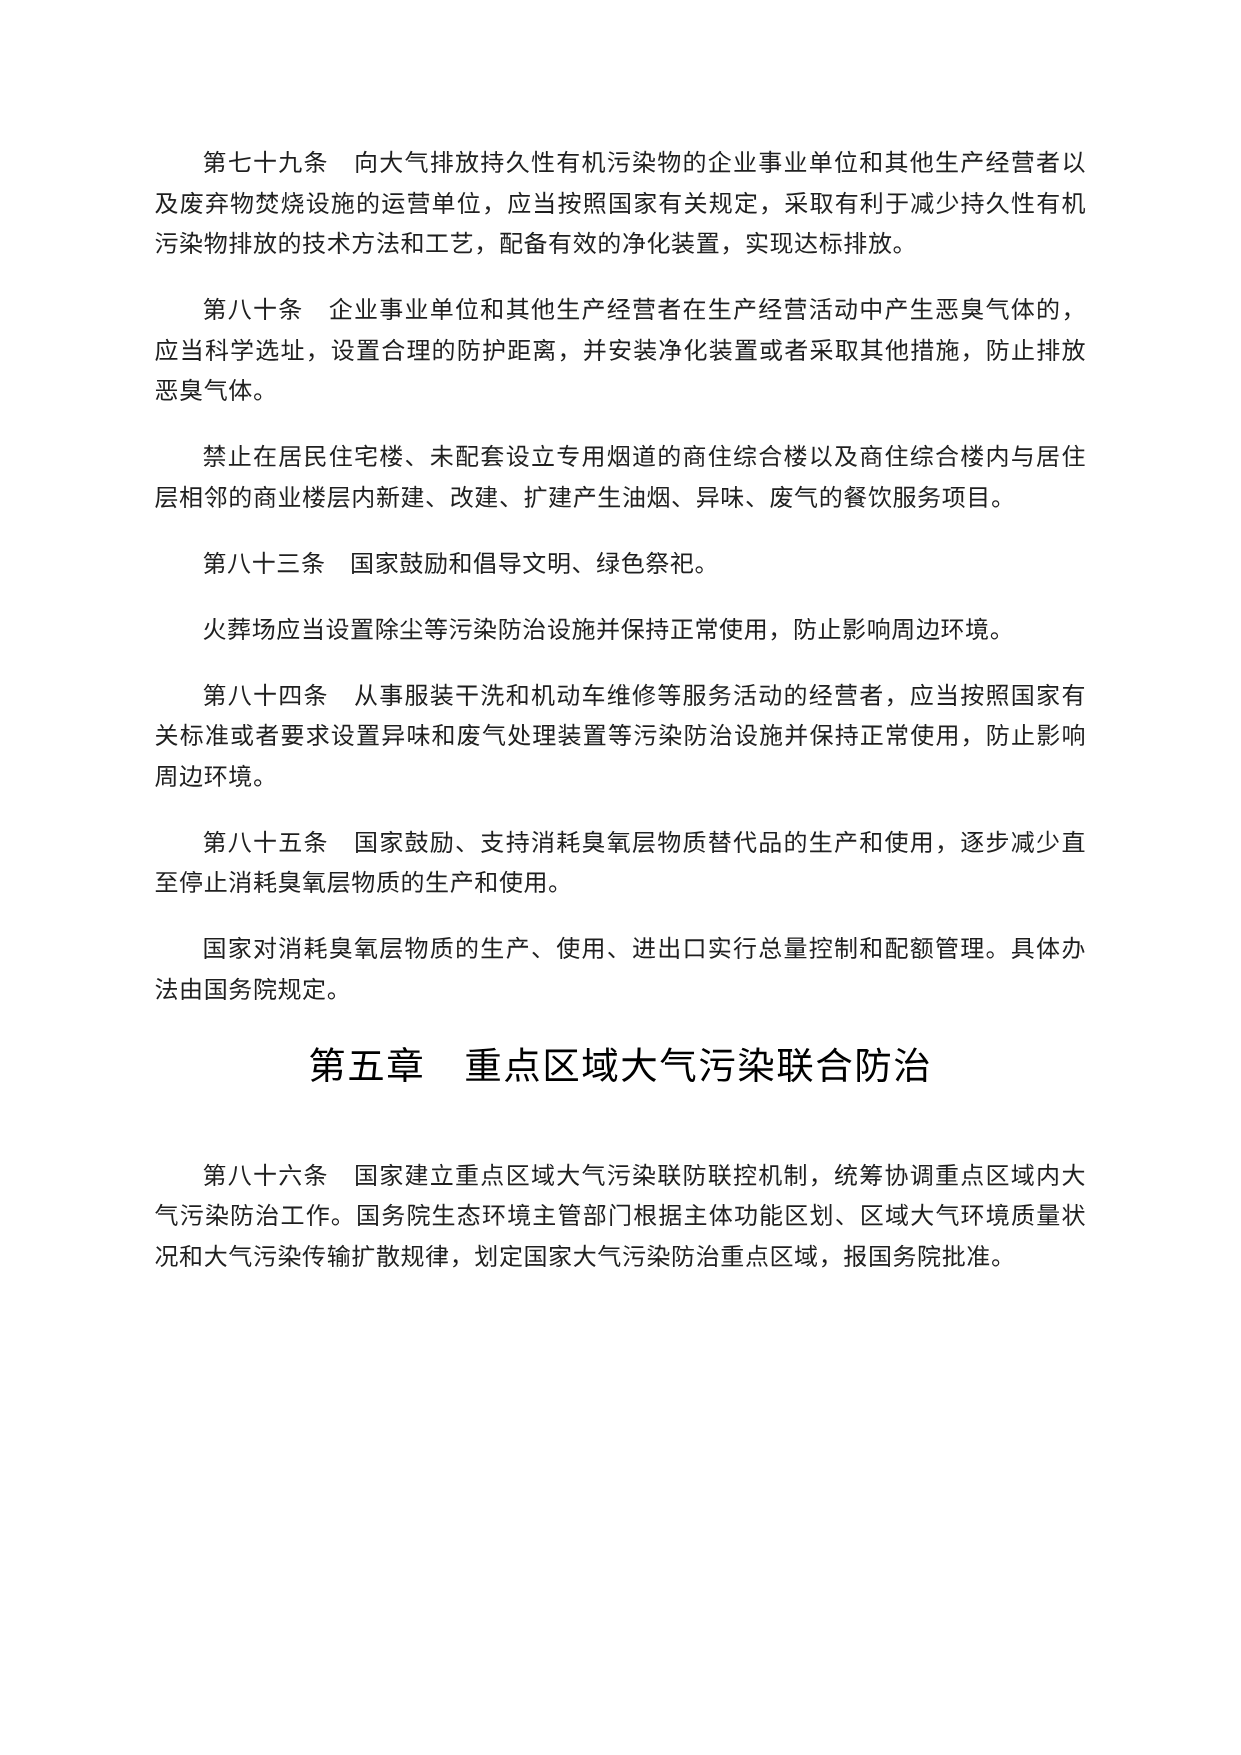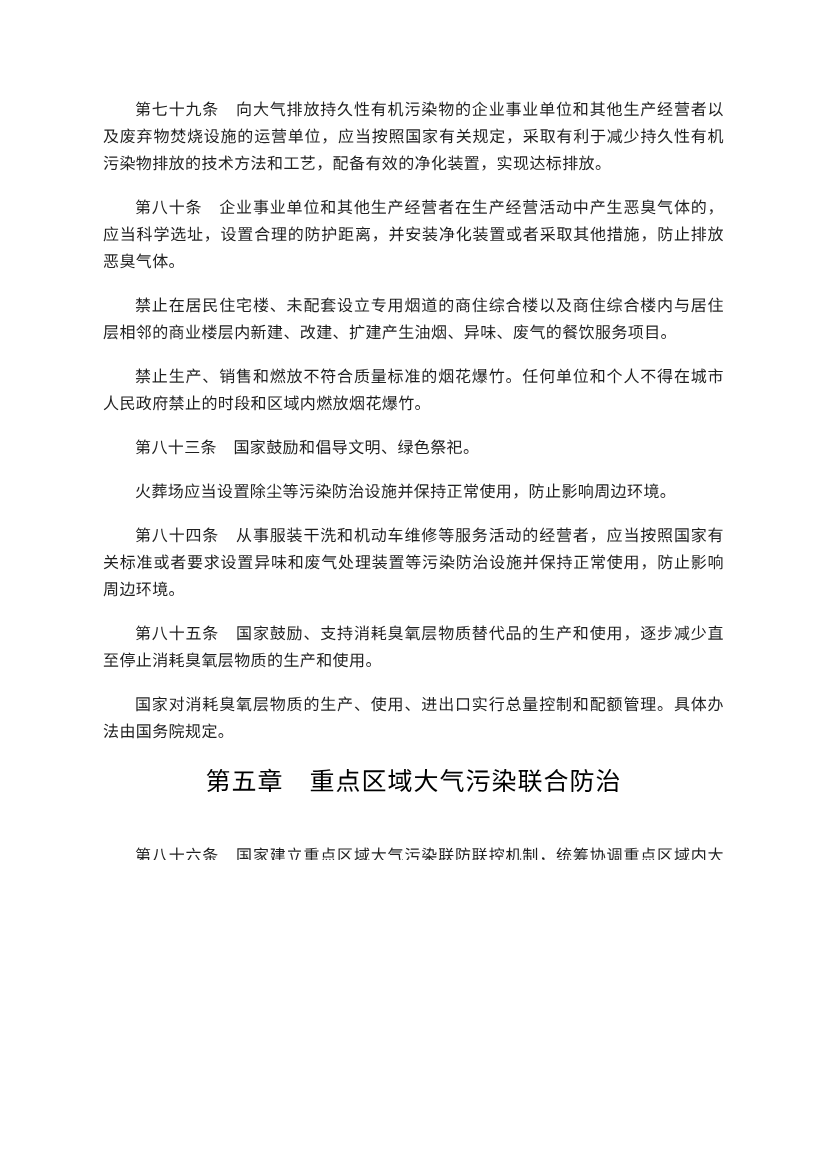--- a/index.html
+++ b/index.html
@@ -51,21 +51,20 @@
   }
 </style>
 </head>
 <body>
 
 <div class="page">
 
   <p class="para">第七十九条　向大气排放持久性有机污染物的企业事业单位和其他生产经营者以及废弃物焚烧设施的运营单位，应当按照国家有关规定，采取有利于减少持久性有机污染物排放的技术方法和工艺，配备有效的净化装置，实现达标排放。</p>
   <p class="para">第八十条　企业事业单位和其他生产经营者在生产经营活动中产生恶臭气体的，应当科学选址，设置合理的防护距离，并安装净化装置或者采取其他措施，防止排放恶臭气体。</p>
   <p class="para">禁止在居民住宅楼、未配套设立专用烟道的商住综合楼以及商住综合楼内与居住层相邻的商业楼层内新建、改建、扩建产生油烟、异味、废气的餐饮服务项目。</p>
-  <p class="para">禁止生产、销售和燃放不符合质量标准的烟花爆竹。任何单位和个人不得在城市人民政府禁止的时段和区域内燃放烟花爆竹。</p>
   <p class="para">第八十三条　国家鼓励和倡导文明、绿色祭祀。</p>
   <p class="para">火葬场应当设置除尘等污染防治设施并保持正常使用，防止影响周边环境。</p>
   <p class="para">第八十四条　从事服装干洗和机动车维修等服务活动的经营者，应当按照国家有关标准或者要求设置异味和废气处理装置等污染防治设施并保持正常使用，防止影响周边环境。</p>
   <p class="para">第八十五条　国家鼓励、支持消耗臭氧层物质替代品的生产和使用，逐步减少直至停止消耗臭氧层物质的生产和使用。</p>
   <p class="para">国家对消耗臭氧层物质的生产、使用、进出口实行总量控制和配额管理。具体办法由国务院规定。</p>
 
   <h1 class="chapter-heading">第五章　重点区域大气污染联合防治</h1>
 
   <p class="para">第八十六条　国家建立重点区域大气污染联防联控机制，统筹协调重点区域内大气污染防治工作。国务院生态环境主管部门根据主体功能区划、区域大气环境质量状况和大气污染传输扩散规律，划定国家大气污染防治重点区域，报国务院批准。</p>
 

